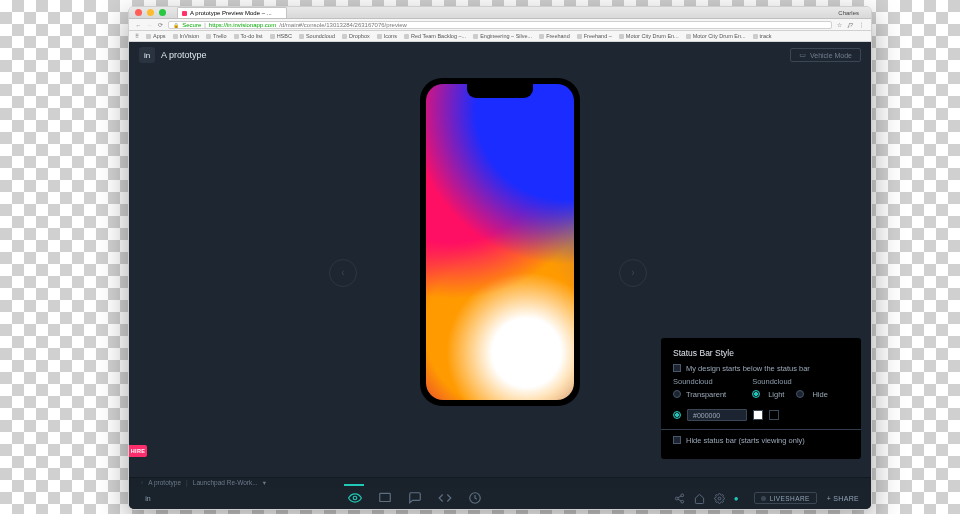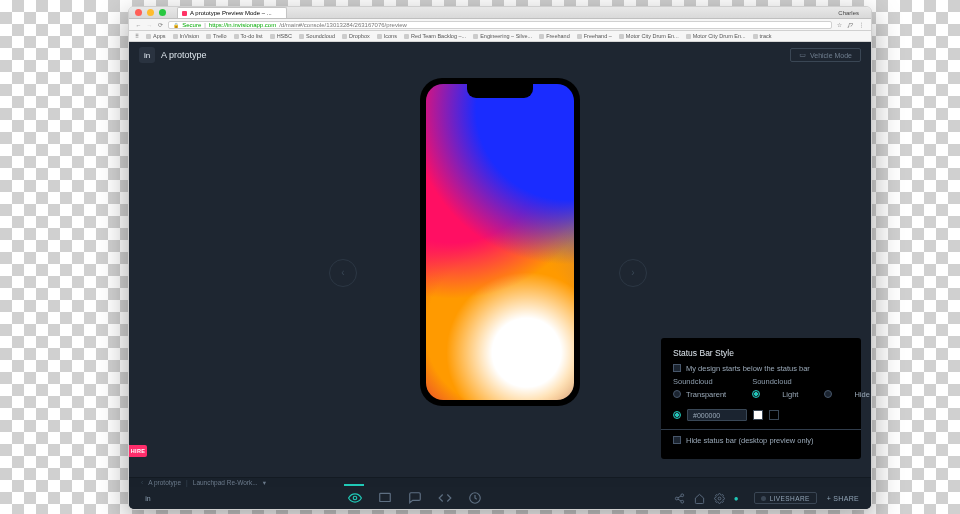--- a/index.html
+++ b/index.html
@@ -294,40 +294,40 @@
         <div class="cols">
           <div class="col">
             <h4>Soundcloud</h4>
             <div class="rad-row">
               <span class="rad"></span>
               <span>Transparent</span>
             </div>
           </div>
           <div class="col">
             <h4>Soundcloud</h4>
-            <div class="rad-row" style="gap:22px">
+            <div class="rad-row" style="gap:8px">
               <span class="rad on"></span>
               <span>Light</span>
               <span class="rad" style="margin-left:4px"></span>
               <span>Hide</span>
             </div>
           </div>
         </div>
         <div class="hexrow">
           <span class="rad on"></span>
           <div class="hexin">
               <span>#000000</span>
             </div>
           <span class="sw white"></span>
           <span class="sw black"></span>
         </div>
         <div class="sep"></div>
         <div class="chk-row">
           <span class="chk"></span>
-          <span>Hide status bar (desktop preview only)</span>
+          <span>Hide status bar (starts viewing only)</span>
         </div>
       </div>
 
       <div class="hire">HIRE</div>
     </div>
 
     <div class="bar1">
       <div class="crumb">
         <span class="sep">‹</span>
         <span>A prototype</span>

